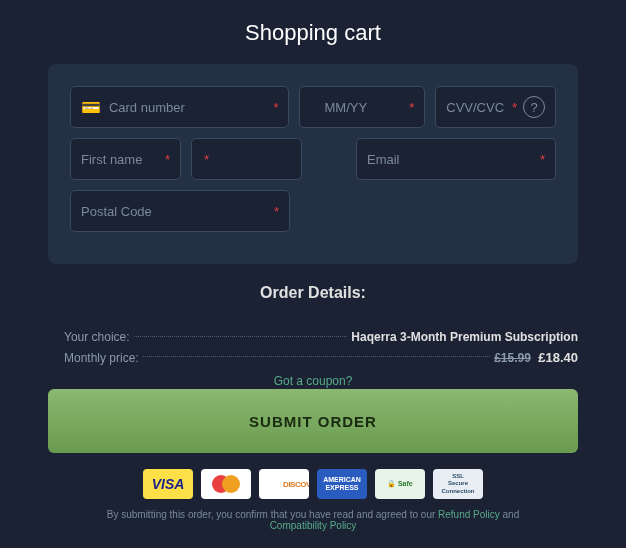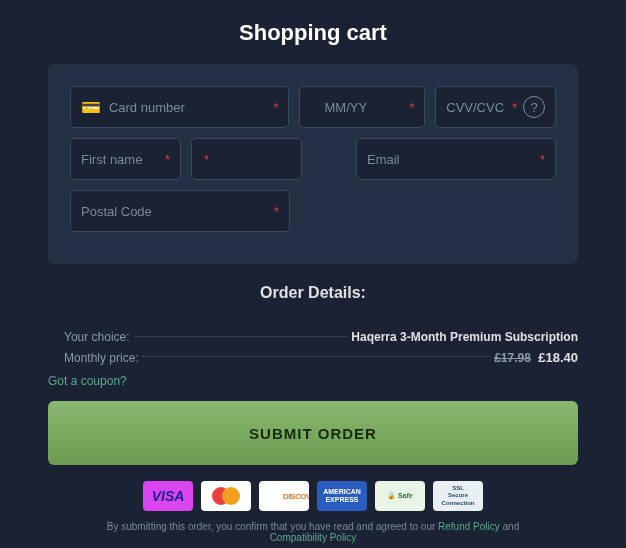--- a/index.html
+++ b/index.html
@@ -12,21 +12,21 @@
       color: #e0e0e0;
       display: flex;
       flex-direction: column;
       align-items: center;
       padding: 20px 0 16px;
     }
 
     .page-title {
       color: #ffffff;
       font-size: 22px;
-      font-weight: bold;
+      font-weight: normal;
       margin-bottom: 18px;
       text-align: center;
     }
 
     .card-form-container {
       background-color: #243044;
       border-radius: 8px;
       padding: 22px 22px 22px;
       width: 530px;
       margin-bottom: 20px;
@@ -160,22 +160,21 @@
       margin-right: 4px;
     }
 
     .price-new {
       color: #e0e0e0;
       font-size: 13px;
       font-weight: bold;
     }
 
     .coupon-row {
-      text-align: left;
-      margin-bottom: 12px;
+      text-align: center;
     }
 
     .coupon-link {
       color: #5aaa8a;
       font-size: 12px;
       text-decoration: none;
       cursor: pointer;
     }
 
     .submit-btn {
@@ -198,21 +197,21 @@
       justify-content: center;
       align-items: center;
       gap: 8px;
       margin-bottom: 10px;
     }
 
     .pay-icon {
       height: 30px;
       width: 50px;
       border-radius: 4px;
-      background: #d946ef;
+      background: #fde047;
       display: flex;
       align-items: center;
       justify-content: center;
       font-size: 9px;
       font-weight: bold;
       color: #333;
       overflow: hidden;
     }
 
     .pay-icon.visa { color: #1a1f8a; font-size: 14px; font-weight: 900; font-style: italic; }
@@ -314,21 +313,21 @@
   <div class="order-row">
     <span class="label">Your choice:</span>
     <span class="dots"></span>
     <span class="value value-subscription">Haqerra 3-Month Premium Subscription</span>
   </div>
 
   <div class="order-row">
     <span class="label">Monthly price:</span>
     <span class="dots"></span>
     <span class="value">
-      <span class="price-old">£17.98</span>
+      <span class="price-old">£15.99</span>
       <span class="price-new">£18.40</span>
     </span>
   </div>
 
 
   <div class="coupon-row">
     <a class="coupon-link">Got a coupon?</a>
   </div>
 
   <button class="submit-btn">SUBMIT ORDER</button>

